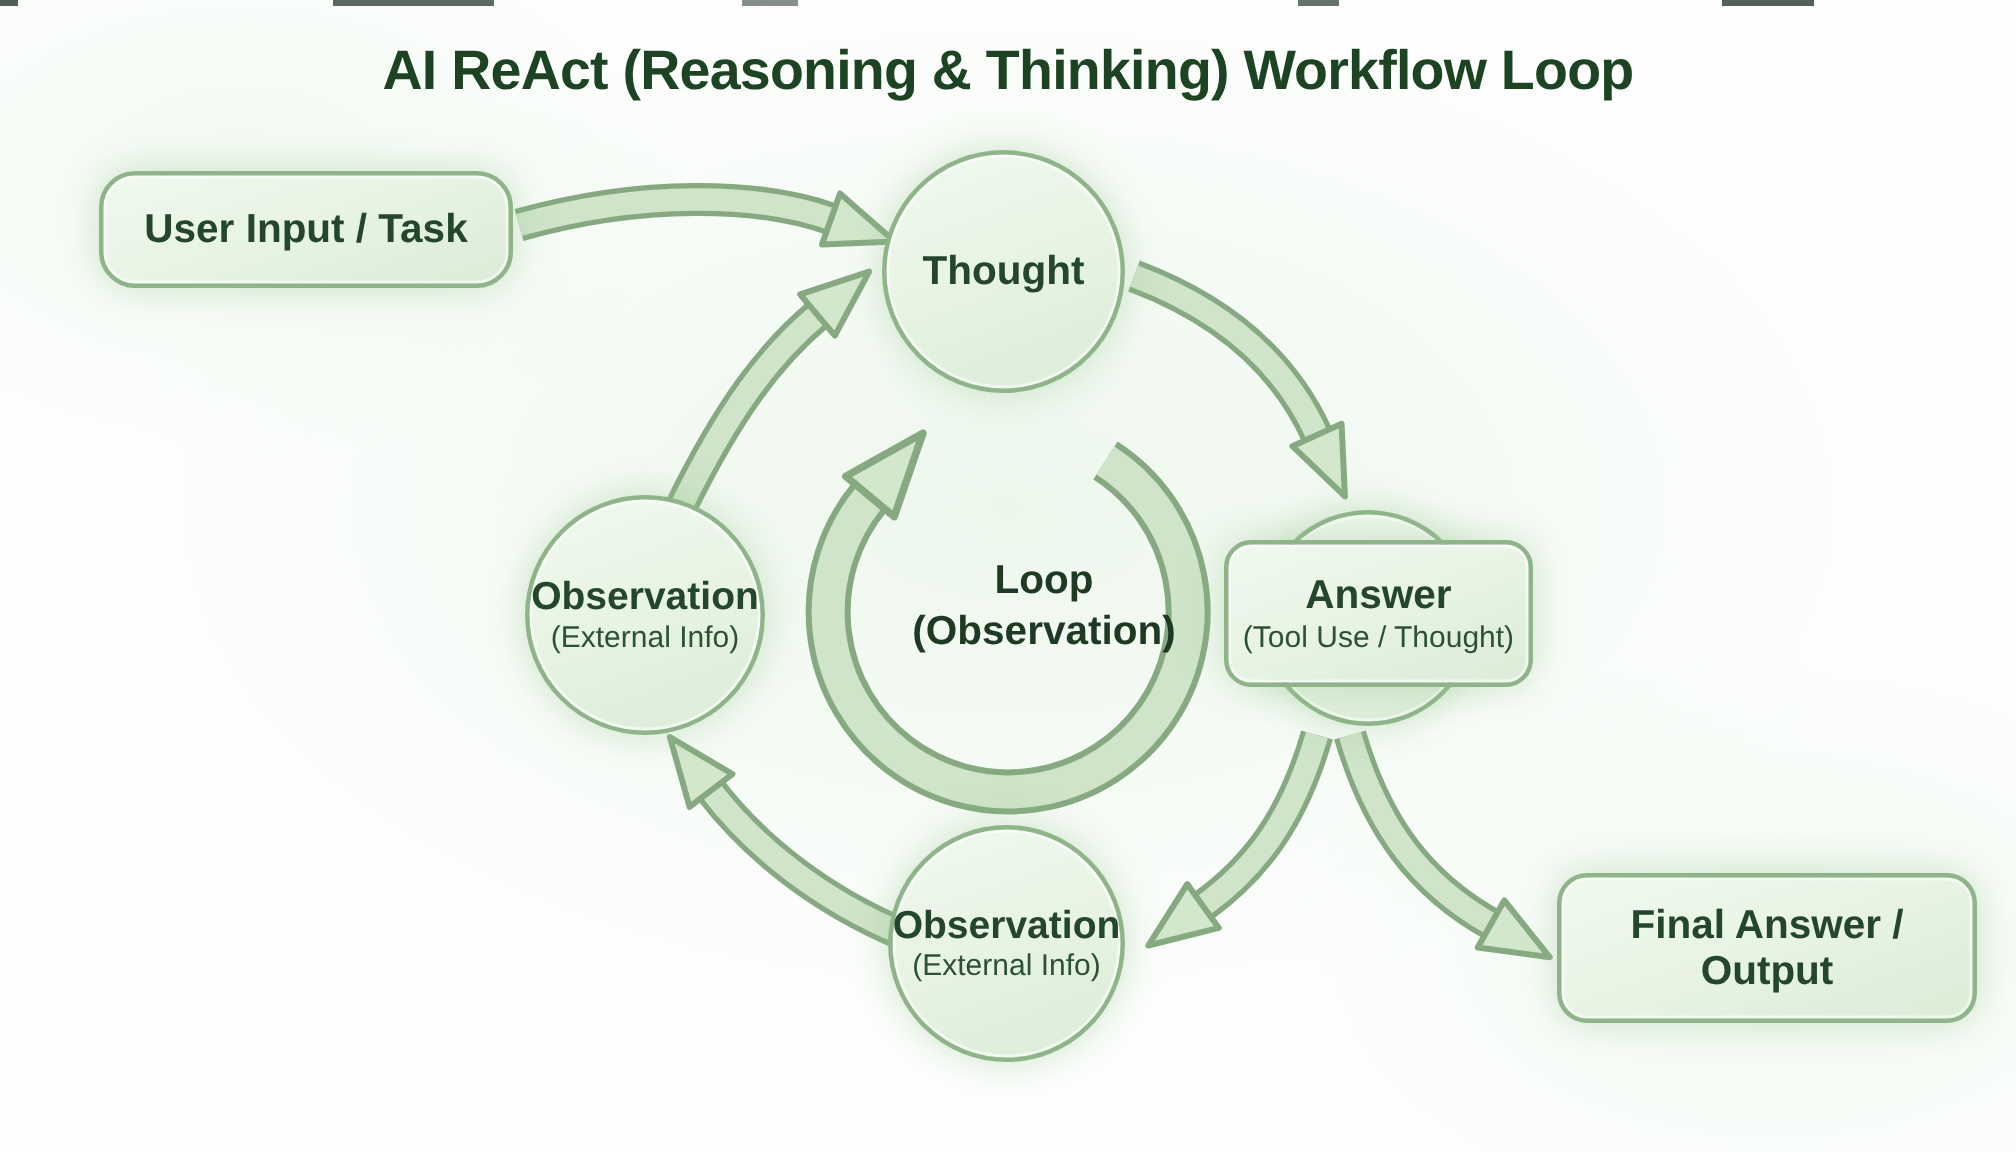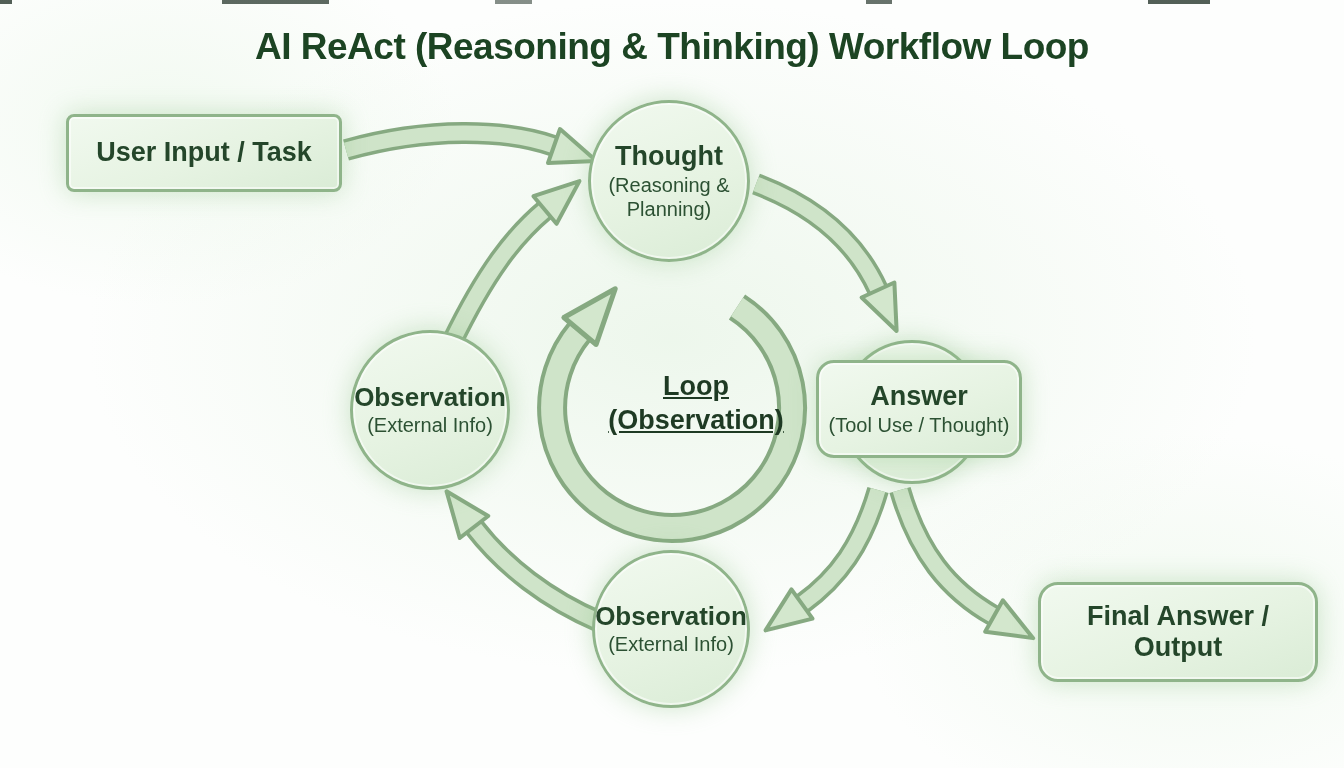--- a/index.html
+++ b/index.html
@@ -42,21 +42,21 @@
     border:3px solid #8fb48a;box-sizing:border-box;
     box-shadow:0 0 26px rgba(150,200,145,.45), inset 0 0 0 2px rgba(255,255,255,.55);
   }
   .circle{border-radius:50%;}
   .pill{border-radius:22px;}
   .label{font-size:27px;font-weight:700;line-height:1.15;}
   .sublabel{font-size:20px;font-weight:400;color:#2c5133;line-height:1.2;white-space:nowrap;}
   .sublabel.wrap{white-space:normal;width:158px;}
   .loop-center{
     position:absolute;left:542px;top:370px;width:308px;text-align:center;
-    color:#1e3a23;font-size:27px;font-weight:700;line-height:1.25;text-decoration:underline;
+    color:#1e3a23;font-size:27px;font-weight:700;line-height:1.25;
   }
 </style>
 </head>
 <body>
 
 <div class="canvas">
 
   <div class="top-artifact"></div>
 
   <div class="title">AI ReAct (Reasoning &amp; Thinking) Workflow Loop</div>
@@ -102,27 +102,26 @@
     </g>
 
     <g>
       <path class="ar-outline" d="M 600 622 C 548 600, 504 566, 474 527"></path>
       <path class="ar-fill" d="M 600 622 C 548 600, 504 566, 474 527" marker-end="url(#ah)"></path>
     </g>
   </svg>
 
   <div class="node circle" style="left:840px;top:340px;width:144px;height:144px;"></div>
 
-  <div class="node pill" style="left:66px;top:114px;width:276px;height:78px;border-radius:8px;">
+  <div class="node pill" style="left:66px;top:114px;width:276px;height:78px;border-radius:24px;">
     <div class="label">User Input / Task</div>
   </div>
 
   <div class="node circle" style="left:588px;top:100px;width:162px;height:162px;">
     <div class="label">Thought</div>
-    <div class="sublabel wrap">(Reasoning &amp; Planning)</div>
   </div>
 
   <div class="node circle" style="left:350px;top:330px;width:160px;height:160px;">
     <div class="label" style="font-size:26px;">Observation</div>
     <div class="sublabel">(External Info)</div>
   </div>
 
   <div class="node pill" style="left:816px;top:360px;width:206px;height:98px;border-radius:18px;">
     <div class="label">Answer</div>
     <div class="sublabel">(Tool Use / Thought)</div>

